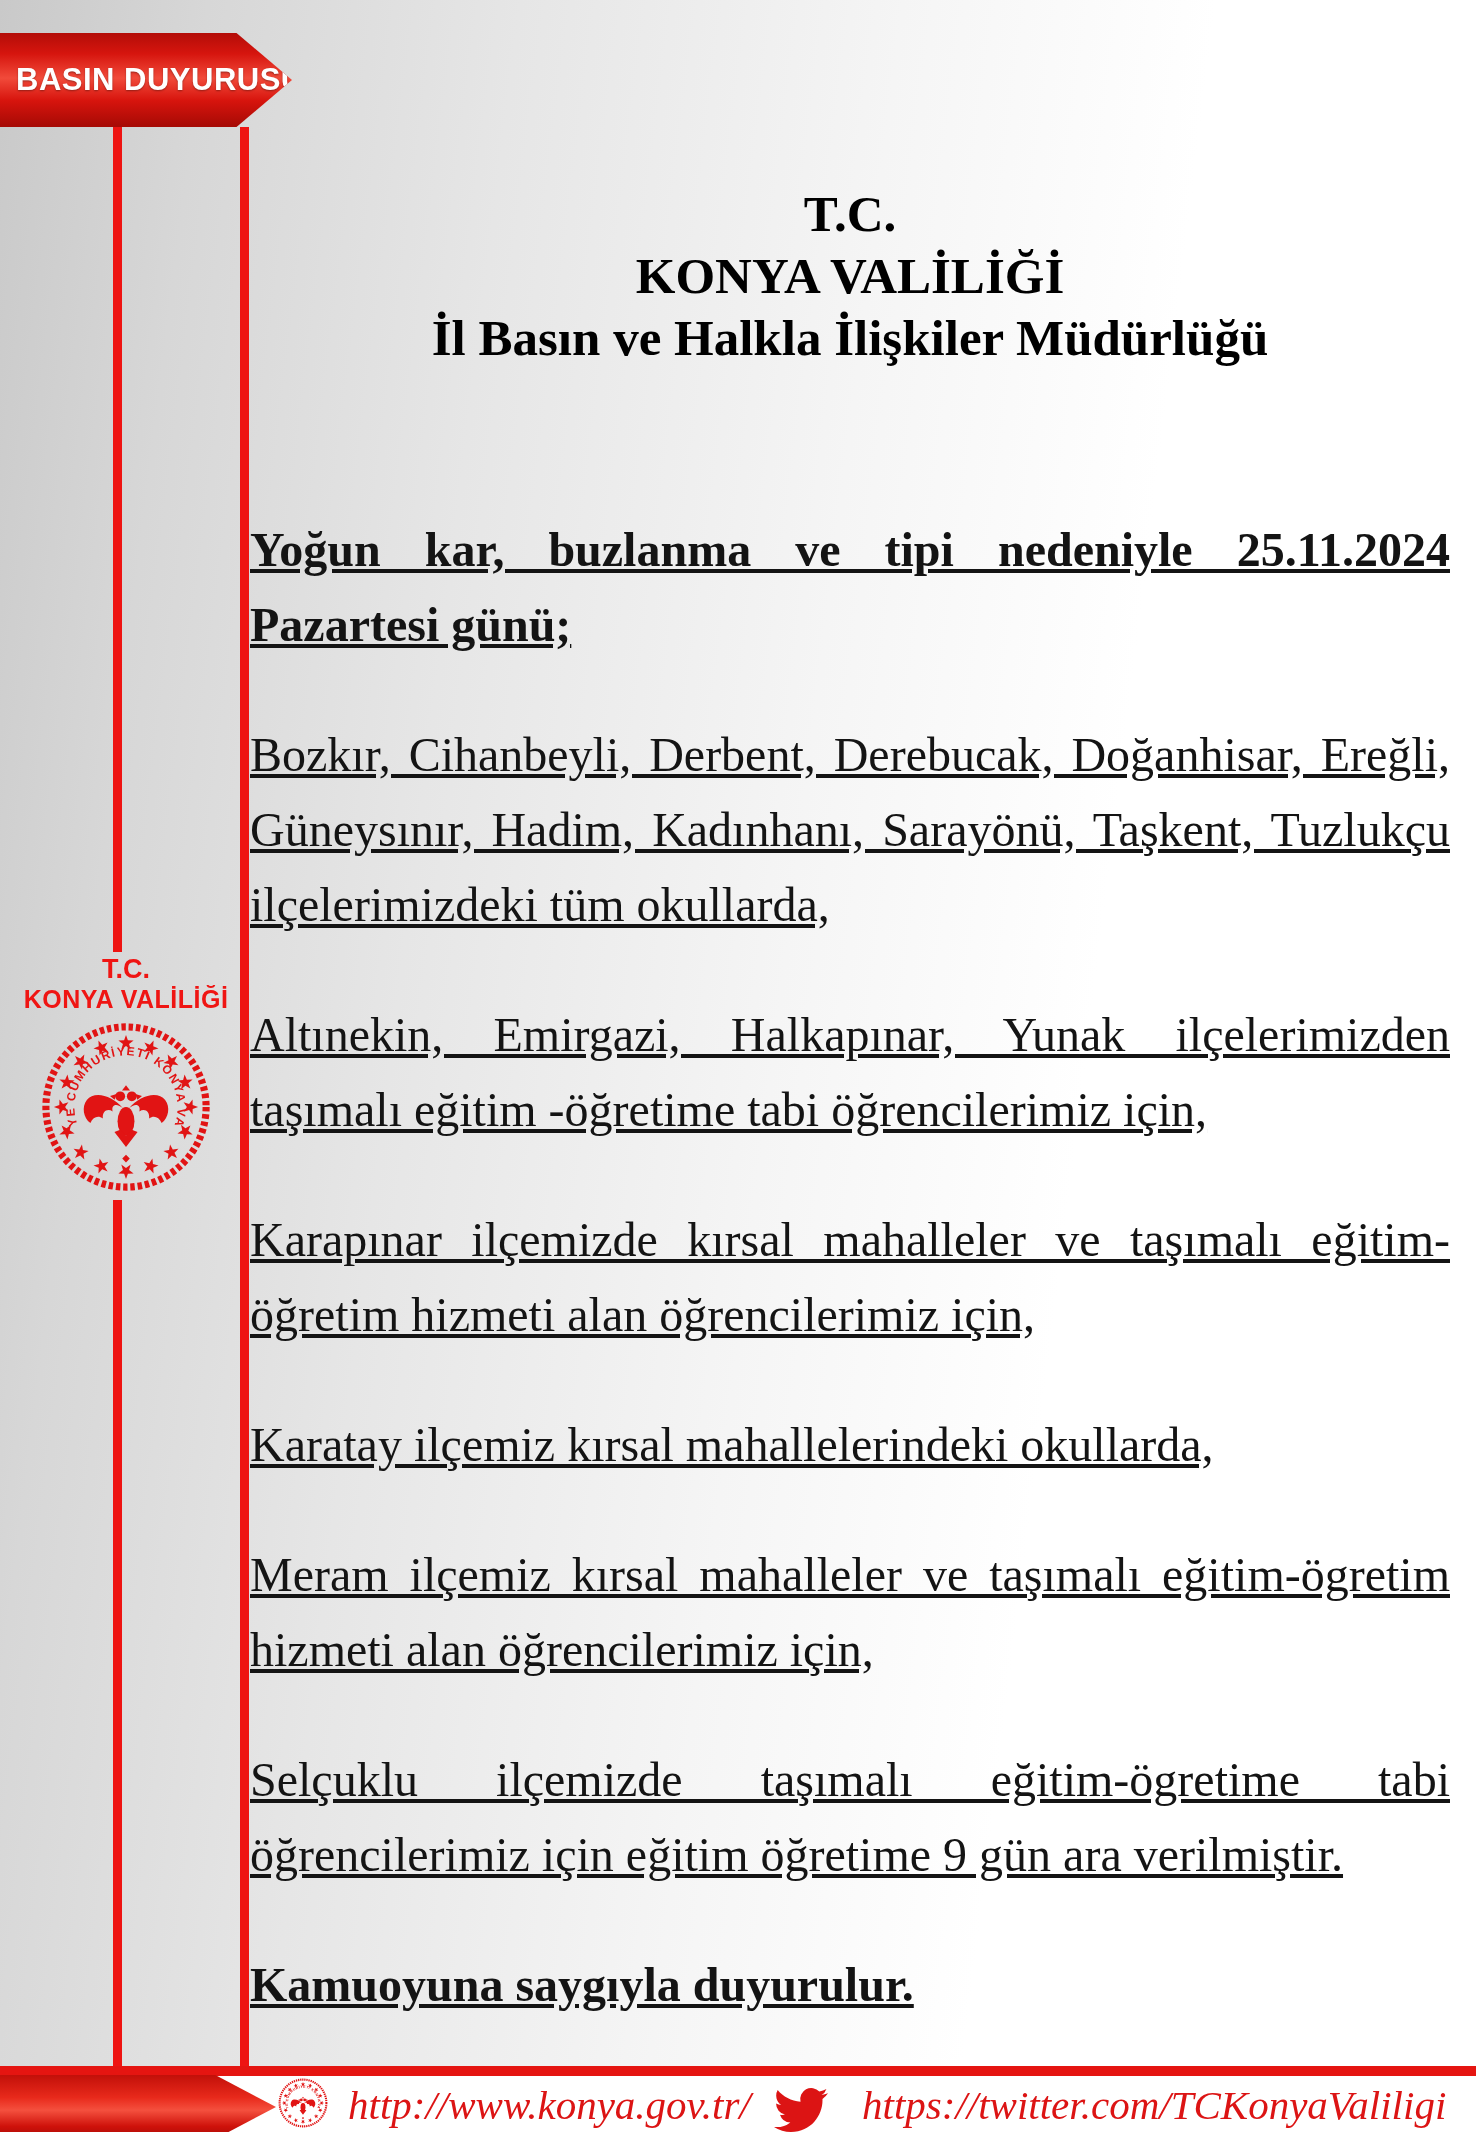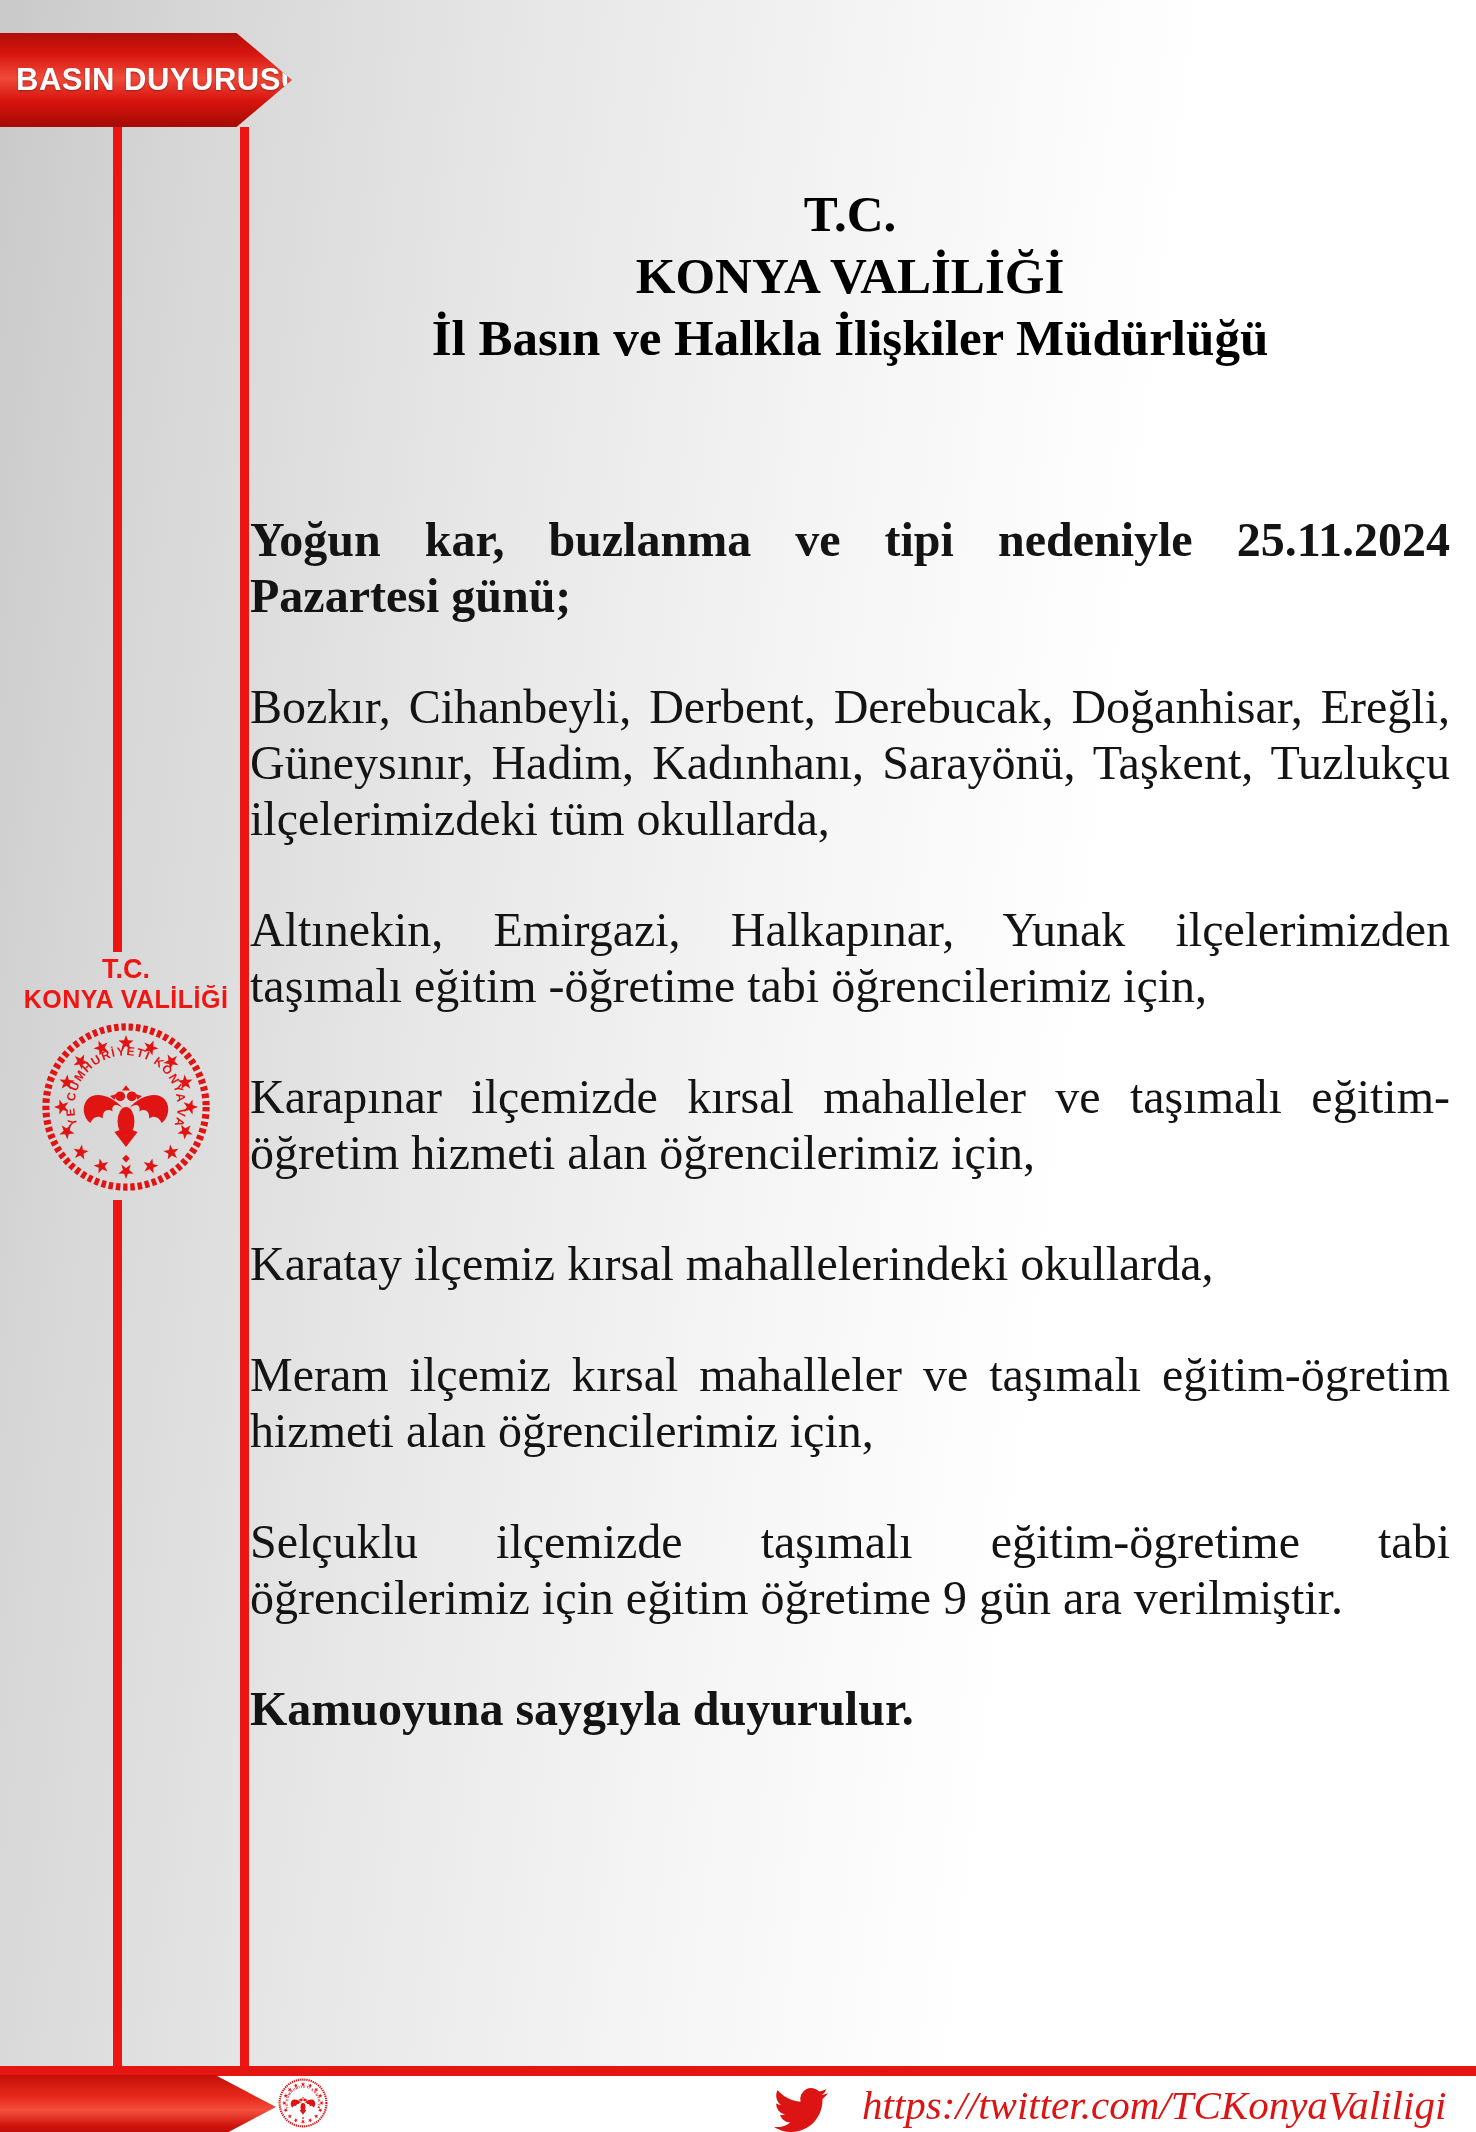--- a/index.html
+++ b/index.html
@@ -38,21 +38,21 @@
   .logo-kv{font-size:25px;line-height:30px;letter-spacing:0.5px;white-space:nowrap;}
   .emblem-large{width:178px;height:178px;margin-top:4px;}
   
   .doc-header{
     position:absolute;left:250px;top:183px;width:1200px;
     text-align:center;font-weight:bold;color:#000;
     font-size:51px;line-height:62px;
   }
   .paragraphs{
     position:absolute;left:250px;top:512px;width:1200px;
-    color:#141414;font-size:48px;line-height:56px;
+    color:#141414;font-size:48px;line-height:75px;text-decoration:underline;
   }
   .paragraphs p{
     margin:0 0 55px 0;text-align:justify;
   }
   .paragraphs p.bold{font-weight:bold;}
   
   .footer-line{position:absolute;left:0;top:2066px;width:1476px;height:10px;background:#e51511;}
   .footer-strip{position:absolute;left:0;top:2076px;width:1476px;height:56px;background:#ffffff;}
   .footer-arrow{
     position:absolute;left:0;top:2075px;width:276px;height:64px;
@@ -148,18 +148,19 @@
       <p class="para">Selçuklu ilçemizde taşımalı eğitim-ögretime tabi öğrencilerimiz için eğitim öğretime 9 gün ara verilmiştir.</p>
       <p class="para bold">Kamuoyuna saygıyla duyurulur.</p>
     </div>
 
   <div class="footer-line"></div>
   <div class="footer-strip"></div>
   <div class="footer-arrow"></div>
   <svg class="emblem-small" viewBox="0 0 200 200">
     <use href="#gov-emblem"></use>
   </svg>
+  <a class="footer-url url-gov">http://www.konya.gov.tr/</a>
   <svg class="twitter-icon" viewBox="0 0 24 24">
     <path fill="#dc1414" d="M23.953 4.57a10 10 0 01-2.825.775 4.958 4.958 0 002.163-2.723c-.951.555-2.005.959-3.127 1.184a4.92 4.92 0 00-8.384 4.482C7.69 8.095 4.067 6.13 1.64 3.162a4.822 4.822 0 00-.666 2.475c0 1.71.87 3.213 2.188 4.096a4.904 4.904 0 01-2.228-.616v.06a4.923 4.923 0 003.946 4.827 4.996 4.996 0 01-2.212.085 4.936 4.936 0 004.604 3.417 9.867 9.867 0 01-6.102 2.105c-.39 0-.779-.023-1.17-.067a13.995 13.995 0 007.557 2.209c9.053 0 13.998-7.496 13.998-13.985 0-.21 0-.42-.015-.63A9.935 9.935 0 0024 4.59z"></path>
   </svg>
   <a class="footer-url url-twitter">https://twitter.com/TCKonyaValiligi</a>
 
 </div>
 
 </body></html>

